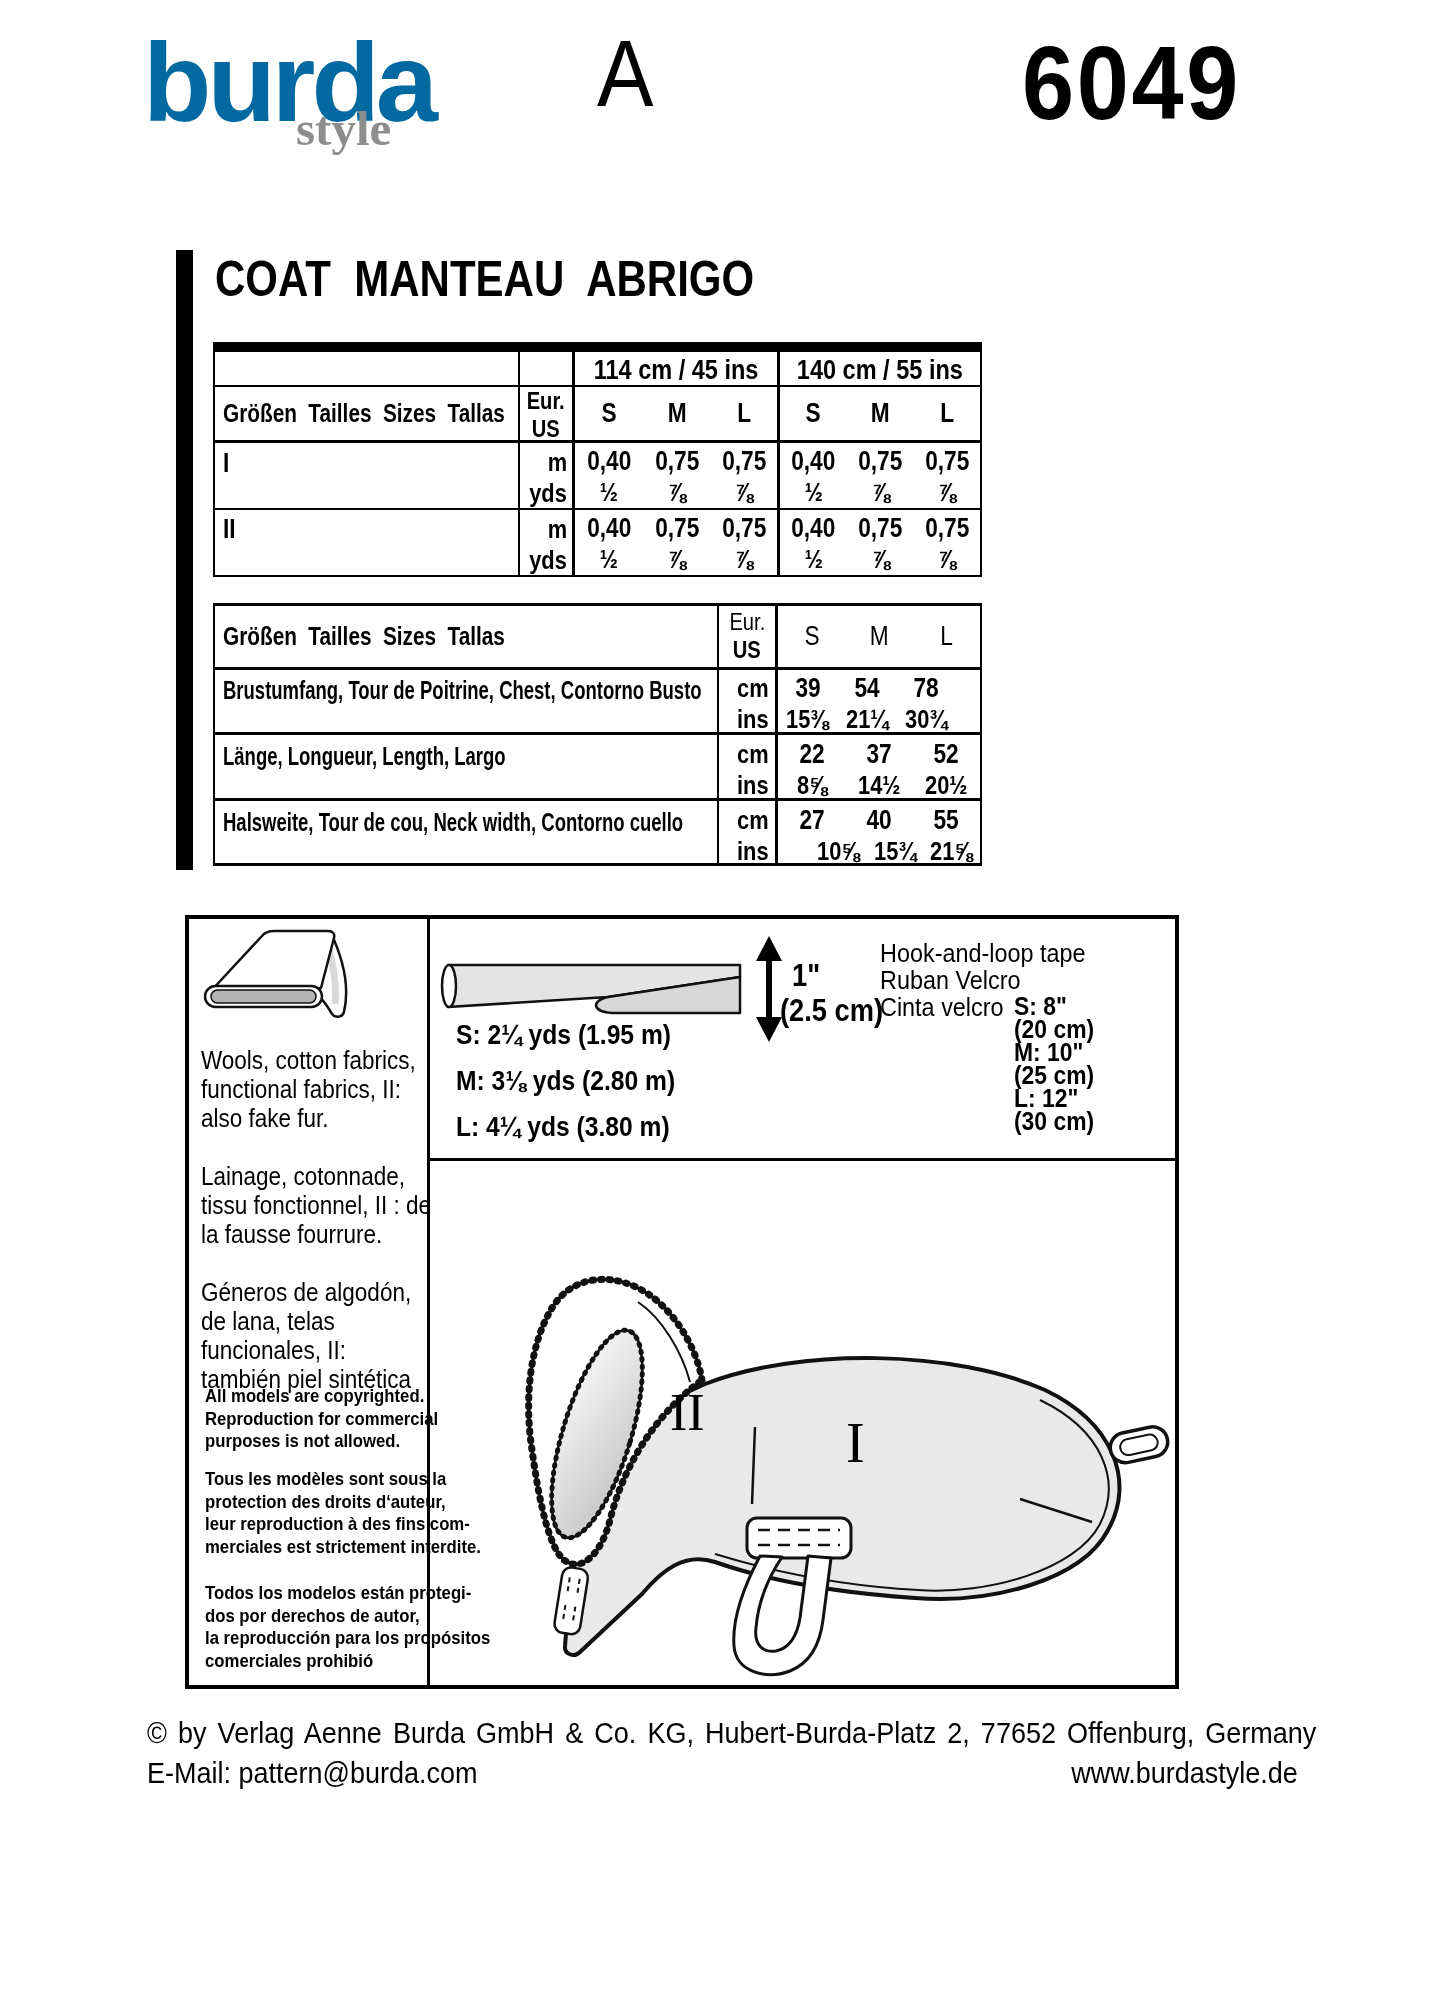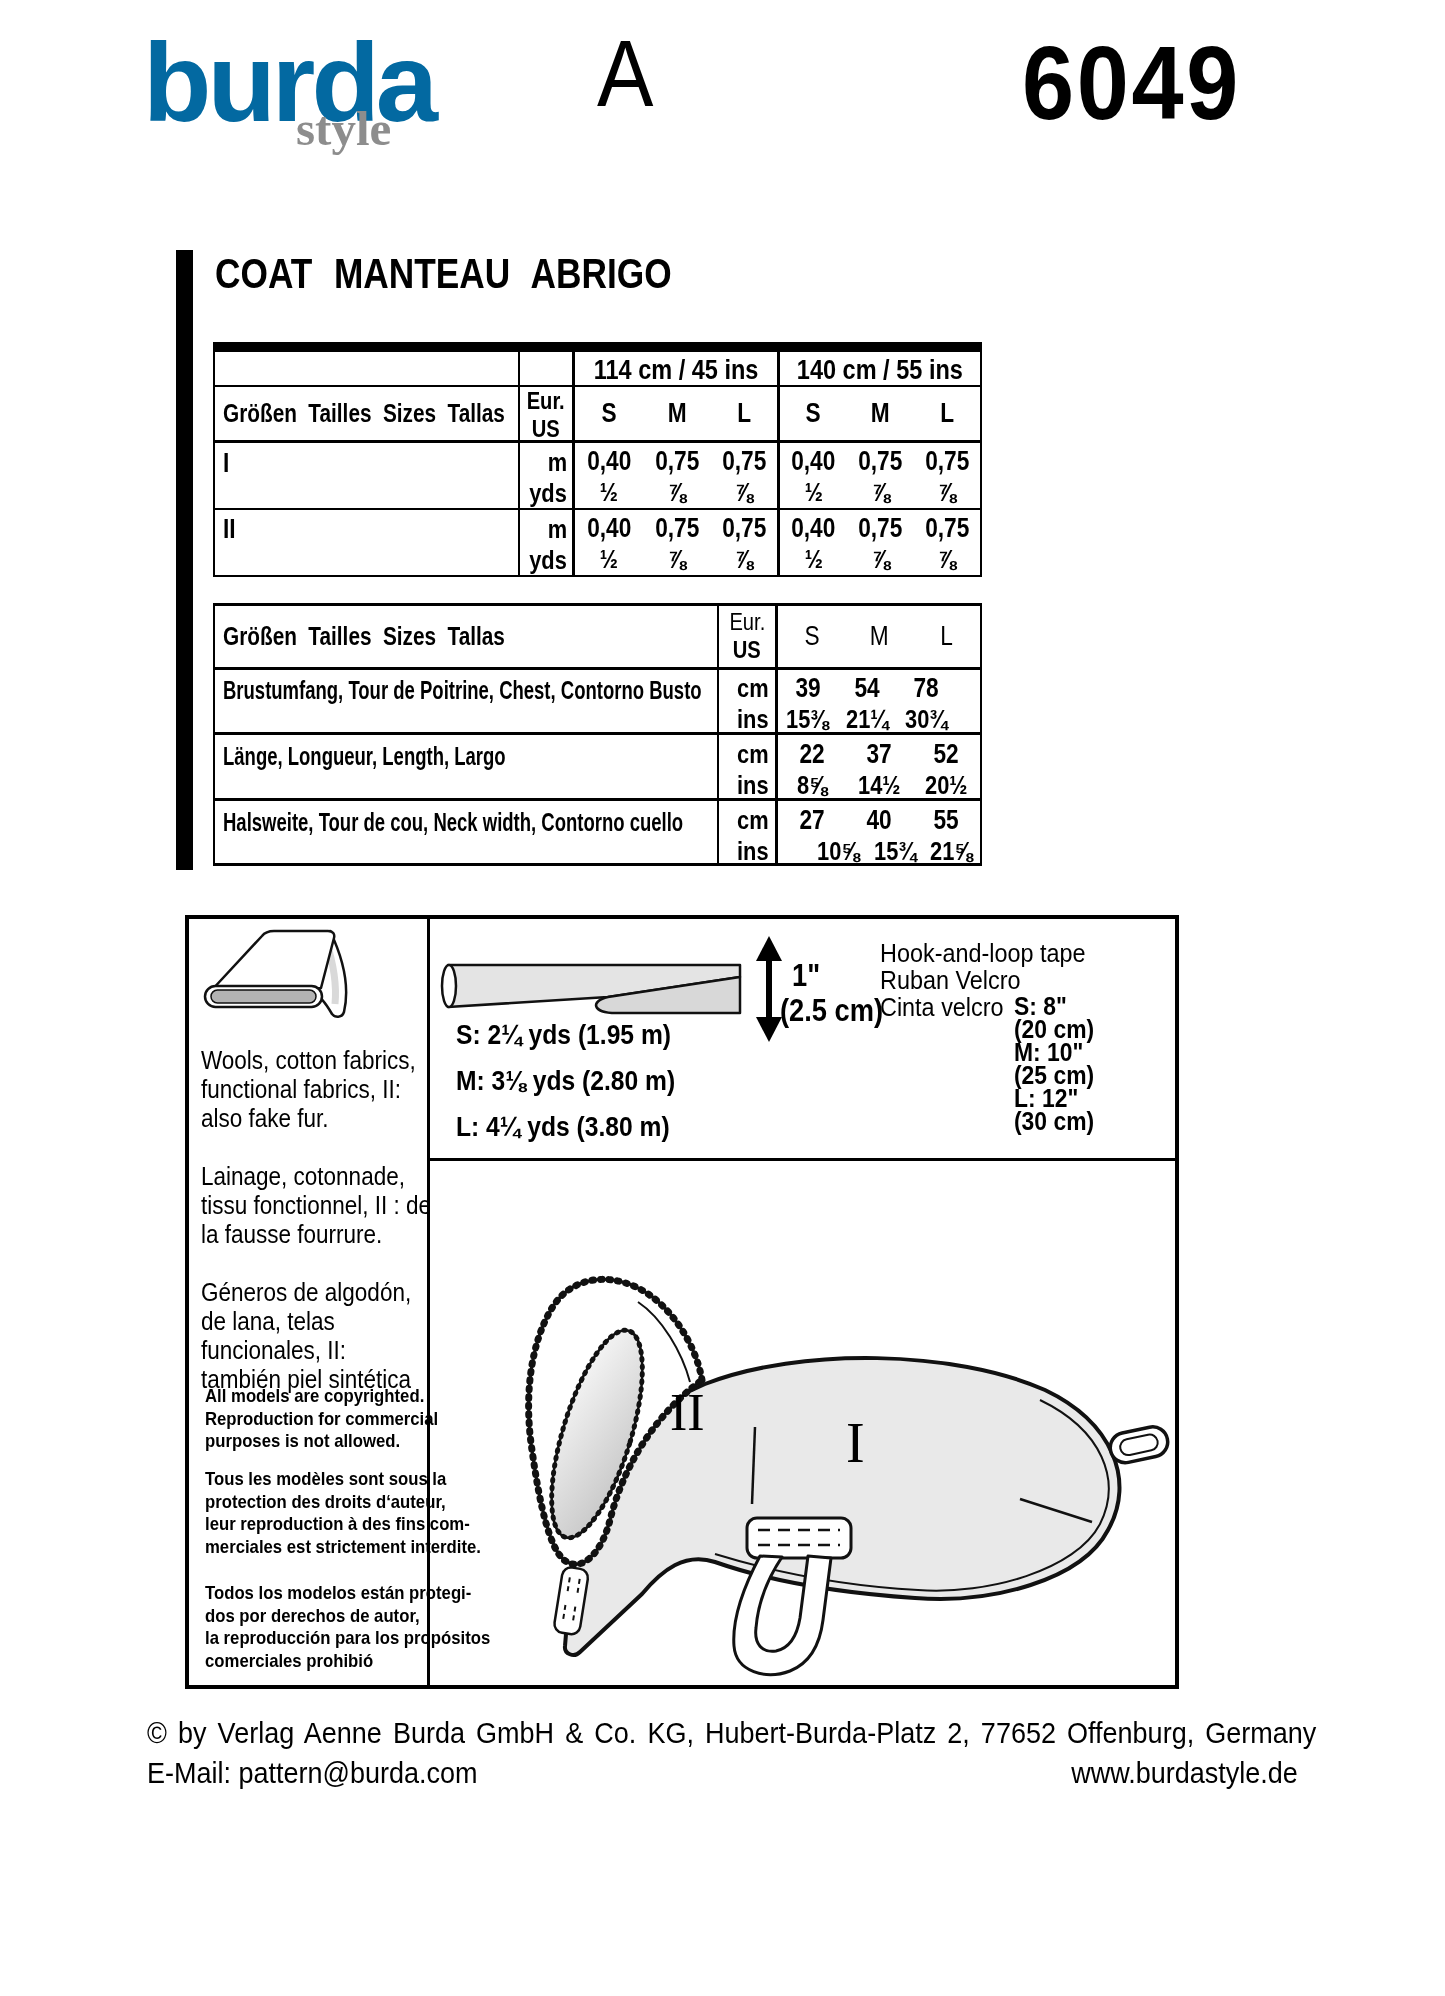--- a/index.html
+++ b/index.html
@@ -28,21 +28,21 @@
 <body>
 
 <div class="abs" style="left:0;top:0;width:1445px;height:180px;">
   <div class="abs" style="left:143px;top:18px;font-size:112px;font-weight:700;letter-spacing:-4px;color:#0369a1;"><span>burda</span></div>
   <div class="abs serif" style="left:296px;top:100px;font-size:49px;font-weight:700;color:#8d8d8d;letter-spacing:0px;"><span>style</span></div>
   <div class="abs" style="left:597px;top:20px;font-size:94px;font-weight:400;"><span class="cx cx90 oxl">A</span></div>
   <div class="abs" style="left:1022px;top:24px;font-size:104px;font-weight:700;letter-spacing:3px;"><span class="cx cx90 oxl">6049</span></div>
 </div>
 
 <div class="line" style="left:176px;top:250px;width:17px;height:620px;"></div>
-<div class="abs" style="left:215px;top:250px;font-size:42px;font-weight:700;word-spacing:14px;"><span class="cx oxl">COAT MANTEAU ABRIGO</span></div>
+<div class="abs" style="left:215px;top:250px;font-size:50px;font-weight:700;word-spacing:14px;"><span class="cx oxl">COAT MANTEAU ABRIGO</span></div>
 
 <div class="abs" style="left:213px;top:342px;width:769px;height:235px;">
   <div class="line" style="left:0;top:0;width:769px;height:10px;"></div>
 
   <div class="line" style="left:0;top:10px;width:2px;height:225px;"></div>
   <div class="line" style="left:305px;top:10px;width:2px;height:225px;"></div>
   <div class="line" style="left:359px;top:10px;width:3px;height:225px;"></div>
   <div class="line" style="left:564px;top:10px;width:3px;height:225px;"></div>
   <div class="line" style="left:767px;top:10px;width:2px;height:225px;"></div>
 

